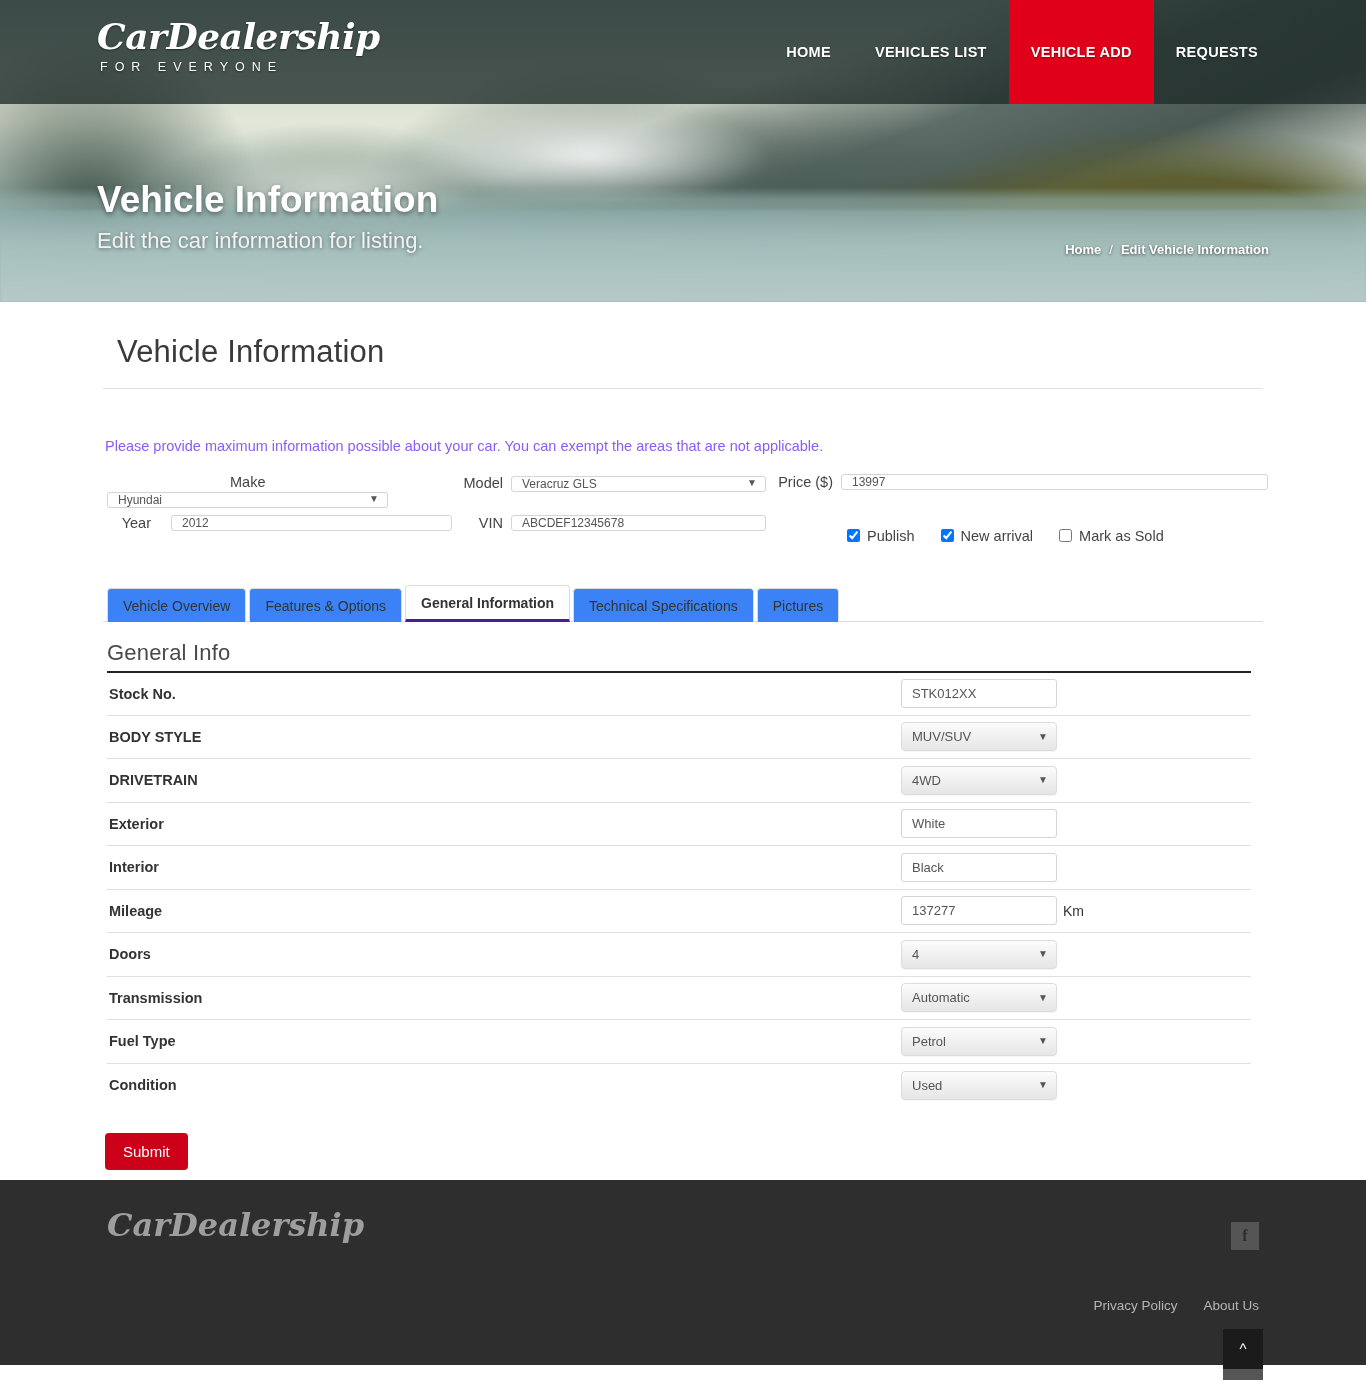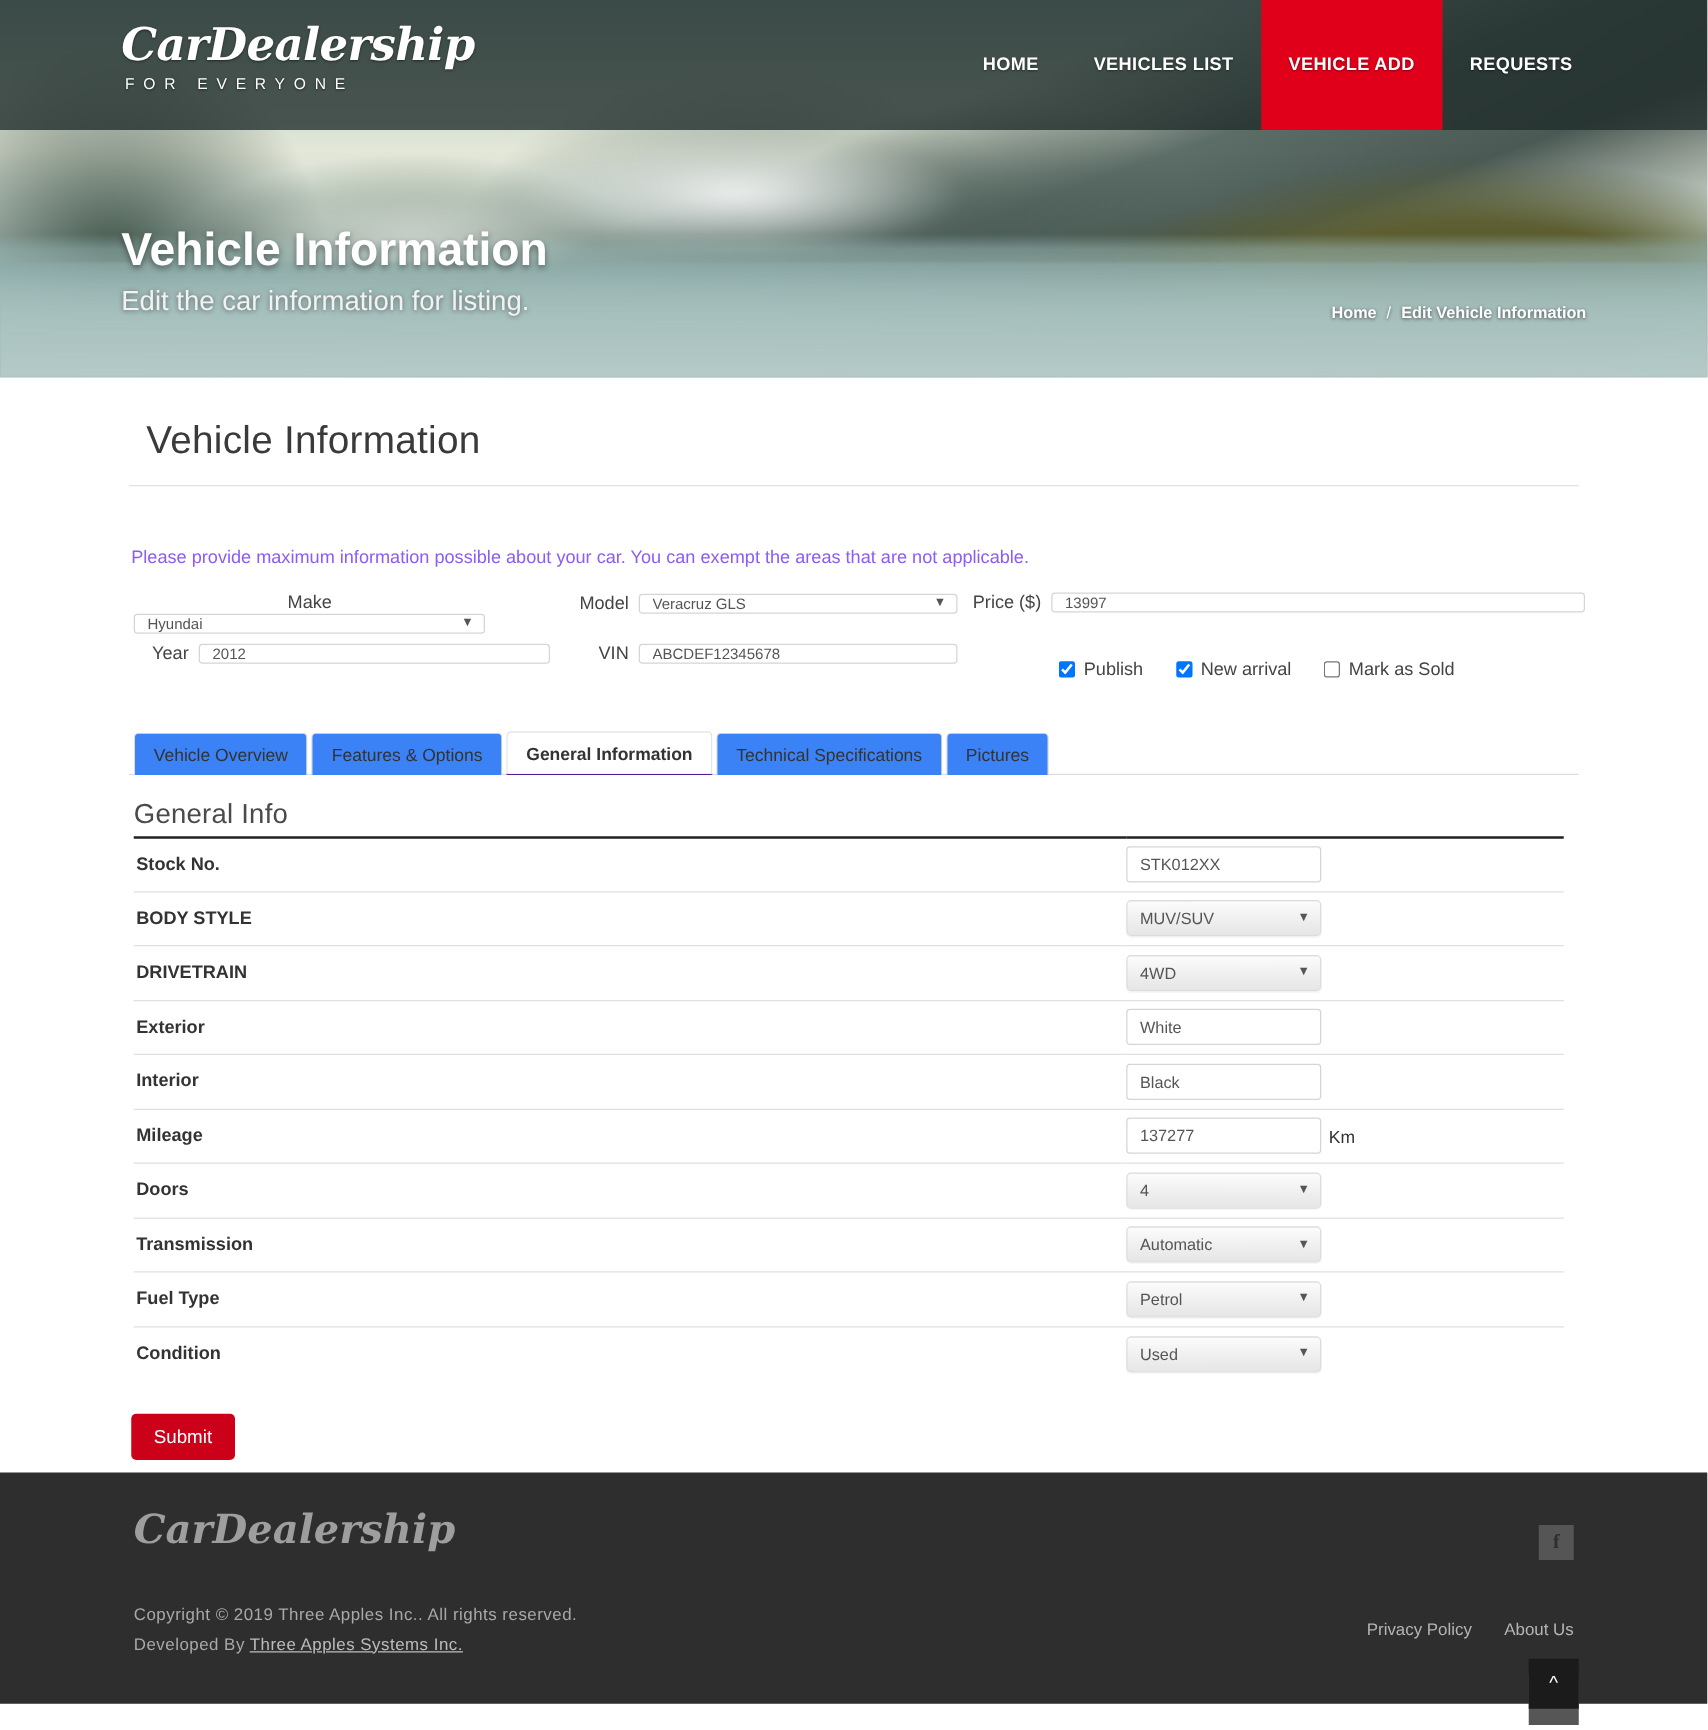--- a/index.html
+++ b/index.html
@@ -163,21 +163,21 @@
     border-bottom:1px solid #ddd; padding-left:4px;
   }
   .tab {
     border:1px solid #ddd; border-bottom:none;
     background:#3b82f6; color:#333;
     font-size:14px; padding:9px 15px 8px;
     border-radius:4px 4px 0 0; margin-right:3px;
     position:relative; bottom:-1px; cursor:pointer;
     white-space:nowrap;
   }
-  .tab.active { background:#fff; font-weight:bold; border-bottom:1px solid #4c1d95; }
+  .tab.active { background:#fff; font-weight:bold; border-bottom:3px solid #4c1d95; }
 
   .section-title {
     font-size:22px; font-weight:400; color:#4a4a4a;
     margin:18px 0 0 4px; padding-bottom:5px;
     letter-spacing:.2px;
   }
 
   table.info { width:1144px; margin-left:4px; border-collapse:collapse; }
   table.info td { border-top:1px solid #e0e0e0; padding:0; height:43.5px; vertical-align:middle; }
   table.info tr:first-child td { border-top:2px solid #222; }
@@ -298,21 +298,21 @@
         </span>
       </div>
 
       <div class="fld" style="left:672px; top:0;">
         <span class="fld-label" style="width:66px;">Price ($)</span>
         <input class="inp" style="width: 427px;" value="13997">
       </div>
 
       <div class="fld" style="left:4px; top:41px;">
         <span class="fld-label" style="width:52px;">Year</span>
-        <input class="inp" style="width: 281px;" value="2012">
+        <input class="inp" style="width: 281px; margin-left: 12px;" value="2012">
       </div>
 
       <div class="fld" style="left:350px; top:41px;">
         <span class="fld-label" style="width:58px;">VIN</span>
         <input class="inp" style="width: 255px;" value="ABCDEF12345678">
       </div>
 
       <div class="checks">
         <label class="chk">
           <input type="checkbox" checked="" style="">
@@ -431,24 +431,20 @@
 
     <div class="scroll-top-a">
       <span>^</span>
     </div>
   </div>
 </div>
 
 <div class="footer">
   <div class="footer-inner">
     <div class="footer-logo">CarDealership</div>
-    <div class="footer-copy">
-      <div>Copyright © 2019 Three Apples Inc.. All rights reserved.</div>
-      <div><span>Developed By </span><a>Three Apples Systems Inc.</a></div>
-    </div>
     <div class="social">
         <span>f</span>
       </div>
     <div class="footer-links">
       <a>Privacy Policy</a>
       <a>About Us</a>
     </div>
     <div class="scroll-top-b">
       <span>^</span>
     </div>

